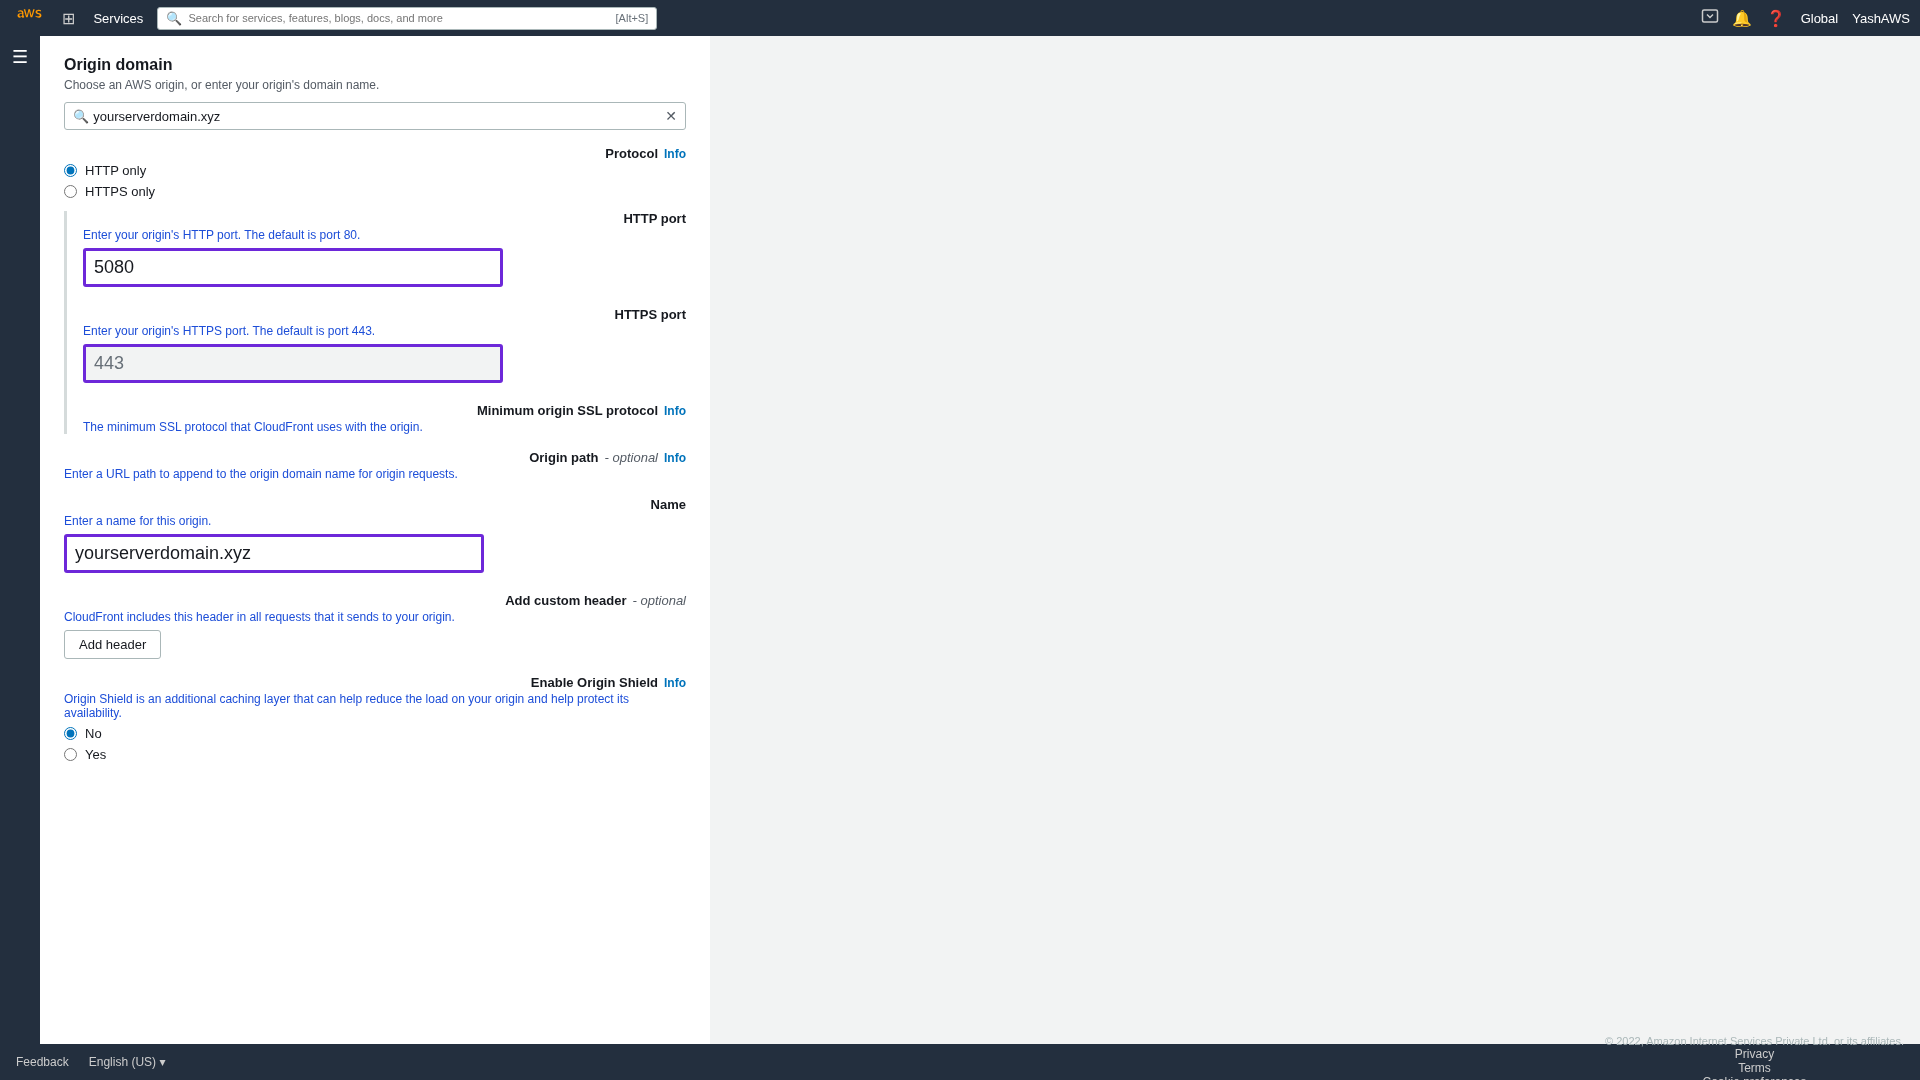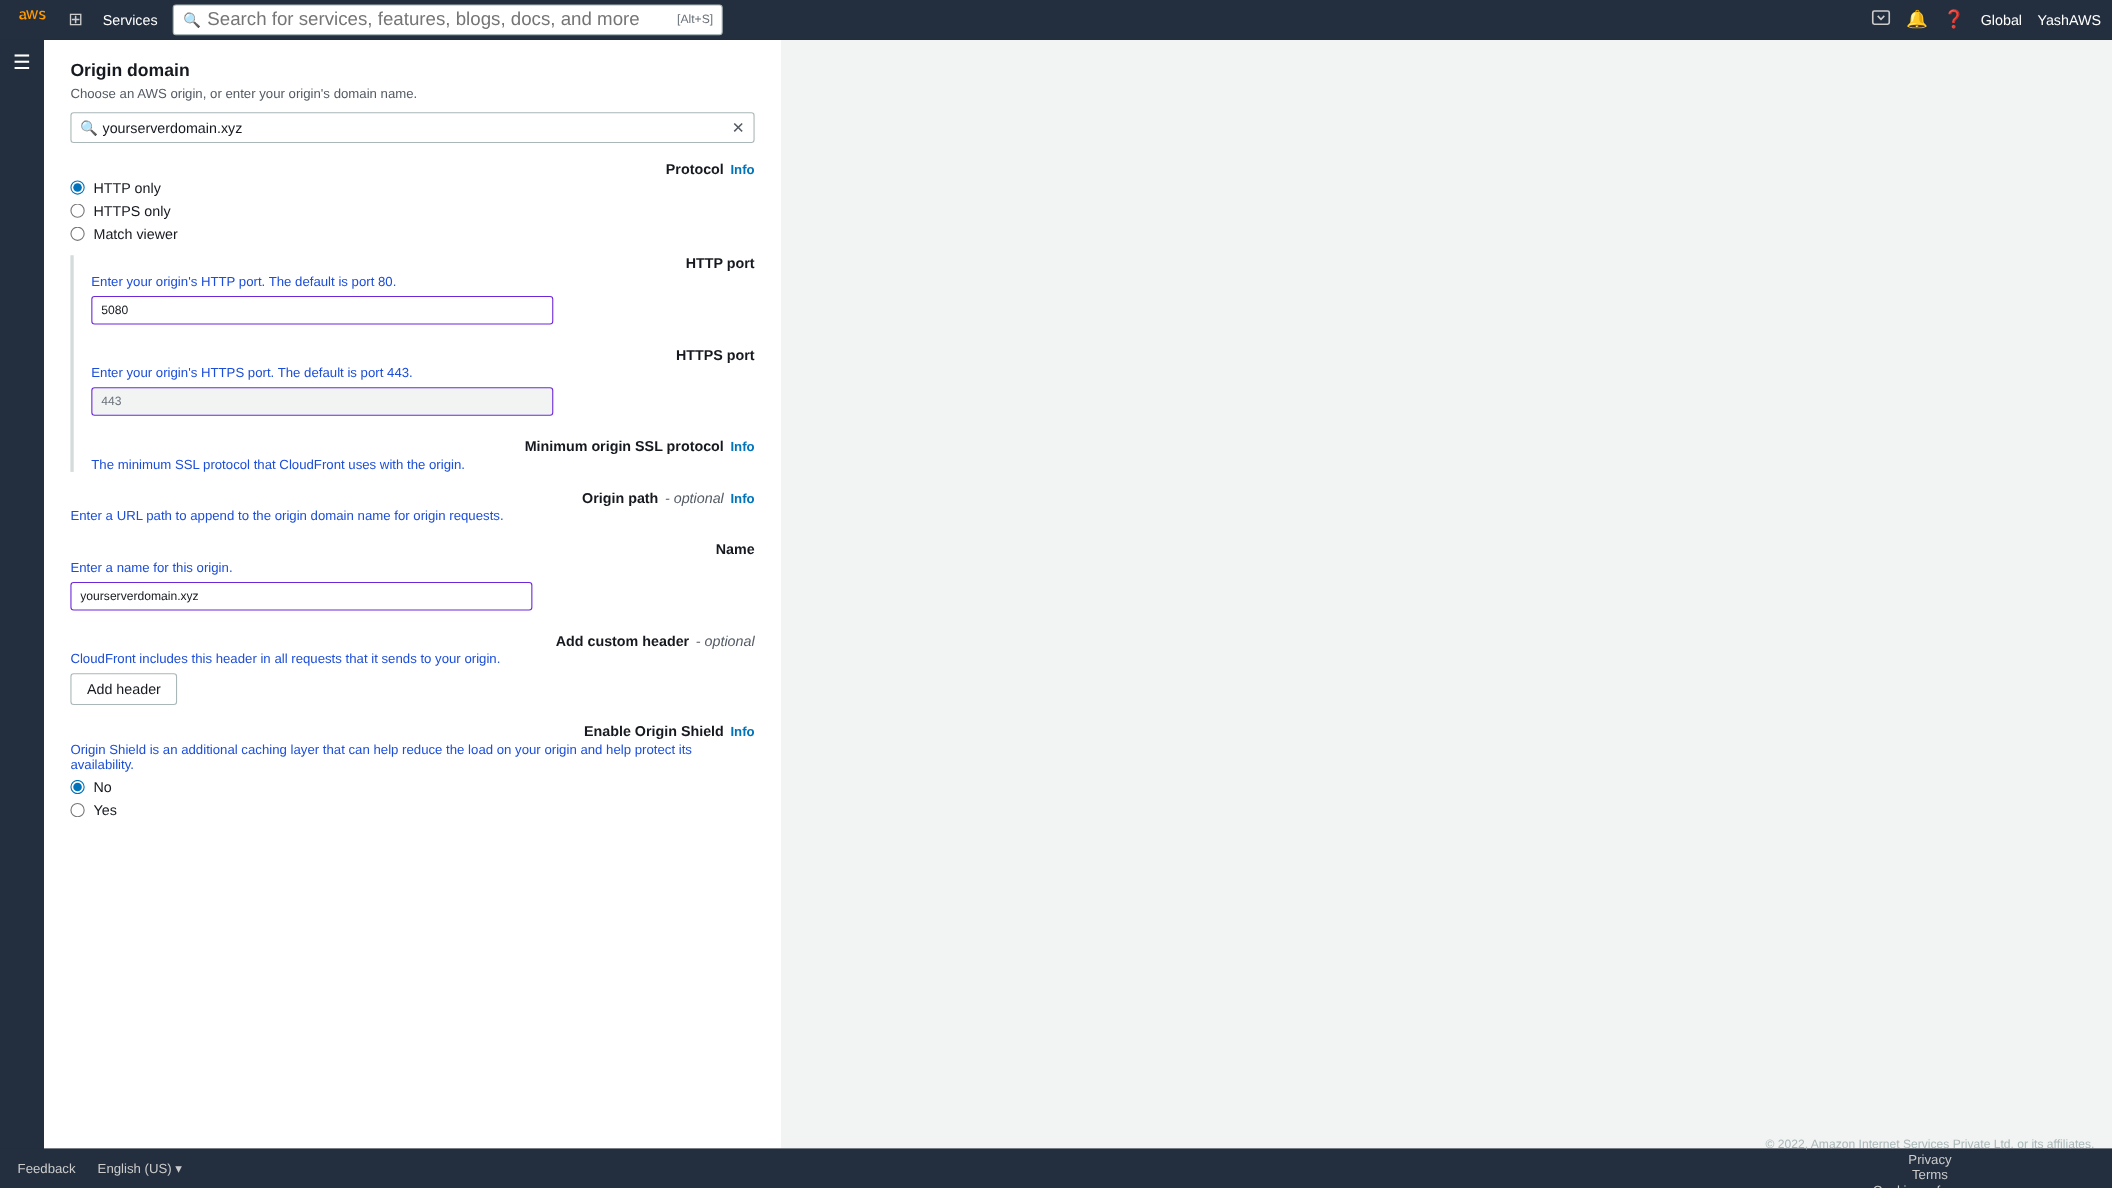--- a/index.html
+++ b/index.html
@@ -39,21 +39,21 @@
       align-items: center;
       background: white;
       border: 1px solid #aab7b8;
       border-radius: 3px;
       padding: 3px 8px;
       flex: 1;
       max-width: 500px;
       gap: 6px;
     }
     .search-bar input {
-      border: none; outline: none; font-size: 17px; color: #a16207; flex: 1; background: transparent;
+      border: none; outline: none; font-size: 11px; color: #a16207; flex: 1; background: transparent;
     }
     .search-shortcut {
       color: #687078; font-size: 11px; white-space: nowrap;
     }
     .nav-icons { display: flex; align-items: center; gap: 14px; margin-left: auto; }
     .nav-icon { color: #ccc; font-size: 16px; cursor: pointer; }
     .nav-text { color: white; font-size: 13px; cursor: pointer; white-space: nowrap; }
 
     
     .sidebar {
@@ -156,24 +156,24 @@
     
     .port-section {
       border-left: 3px solid #d5dbdb;
       padding-left: 16px;
       margin-bottom: 16px;
       margin-top: 8px;
     }
     .form-input {
       width: 100%;
       max-width: 420px;
-      border: 1px solid #6d28d9;
+      border: 3px solid #6d28d9;
       border-radius: 3px;
       padding: 6px 8px;
-      font-size: 11px;
+      font-size: 18px;
       color: #16191f;
       outline: none;
       margin-bottom: 4px;
     }
     .form-input.disabled {
       background: #f2f3f3;
       color: #687078;
       cursor: not-allowed;
     }
     .form-field-group { margin-bottom: 16px; }
@@ -277,24 +277,20 @@
       </div>
       <div class="radio-group">
         <label class="radio-option">
           <input type="radio" name="protocol" checked="" style="">
           <span class="radio-label">HTTP only</span>
         </label>
         <label class="radio-option">
           <input type="radio" name="protocol" style="">
           <span class="radio-label">HTTPS only</span>
         </label>
-        <label class="radio-option">
-          <input type="radio" name="protocol" style="">
-          <span class="radio-label">Match viewer</span>
-        </label>
       </div>
 
       <div class="port-section">
 
         <div class="form-field-group">
           <div class="field-label">HTTP port</div>
           <div class="field-desc">Enter your origin's HTTP port. The default is port 80.</div>
           <input type="text" class="form-input" value="5080" style="">
         </div>
 

